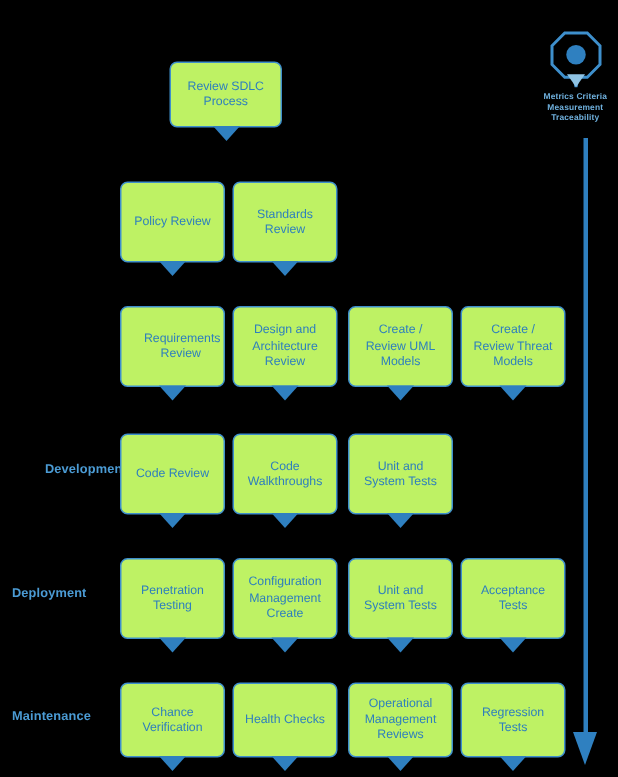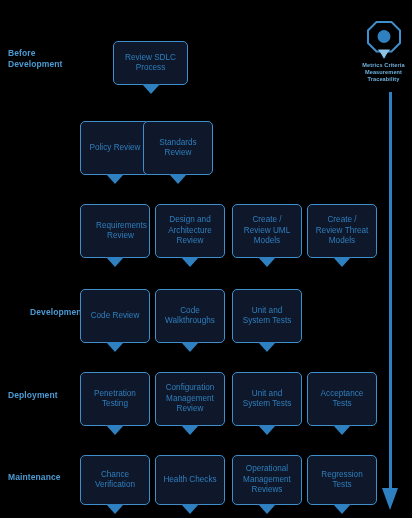--- a/index.html
+++ b/index.html
@@ -31,21 +31,21 @@
     font-weight: bold;
     line-height: 11px;
     letter-spacing: 0.1px;
     text-align: left;
   }
 
   
   .node {
     position: absolute;
     box-sizing: border-box;
-    background: #0f172a;
+    background: #bef264;
     border: 1px solid #3e8fcc;
     border-radius: 5px;
     color: #2e7fbd;
     font-size: 8.2px;
     line-height: 10.5px;
     text-align: center;
     display: flex;
     align-items: center;
     justify-content: center;
     padding: 2px 4px;
@@ -118,35 +118,33 @@
     border-left: 8px solid transparent;
     border-right: 8px solid transparent;
     border-top: 22px solid #2f80c0;
   }
 </style>
 </head>
 <body>
 
 <div id="diagram">
 
-  <div class="row-label" style="top:48px;">Before
-Development</div>
   <div class="row-label" style="top:307px;margin-left:22px;">Development</div>
   <div class="row-label" style="top:390px;">Deployment</div>
   <div class="row-label" style="top:472px;">Maintenance</div>
 
   <div class="node" style="left:113px; top:41px; width:75px; height:44px;">
     <span class="node-text">Review SDLC
 Process</span>
   </div>
 
   <div class="node" style="left:80px; top:121px; width:70px; height:54px;justify-content:flex-end;">
     <span class="node-text">Policy Review</span>
   </div>
-  <div class="node" style="left:143px; top:121px; width:70px; height:54px;">
+  <div class="node" style="left:155px; top:121px; width:70px; height:54px;">
     <span class="node-text">Standards
 Review</span>
   </div>
 
   <div class="node" style="left:80px; top:204px; width:70px; height:54px;padding-left:15px;">
     <span class="node-text">Requirements
 Review</span>
   </div>
   <div class="node" style="left:155px; top:204px; width:70px; height:54px;">
     <span class="node-text">Design and
@@ -176,21 +174,21 @@
 System Tests</span>
   </div>
 
   <div class="node" style="left:80px; top:372px; width:70px; height:54px;">
     <span class="node-text">Penetration
 Testing</span>
   </div>
   <div class="node" style="left:155px; top:372px; width:70px; height:54px;">
     <span class="node-text">Configuration
 Management
-Review</span>
+Create</span>
   </div>
   <div class="node" style="left:232px; top:372px; width:70px; height:54px;">
     <span class="node-text">Unit and
 System Tests</span>
   </div>
   <div class="node" style="left:307px; top:372px; width:70px; height:54px;">
     <span class="node-text">Acceptance
 Tests</span>
   </div>
 

